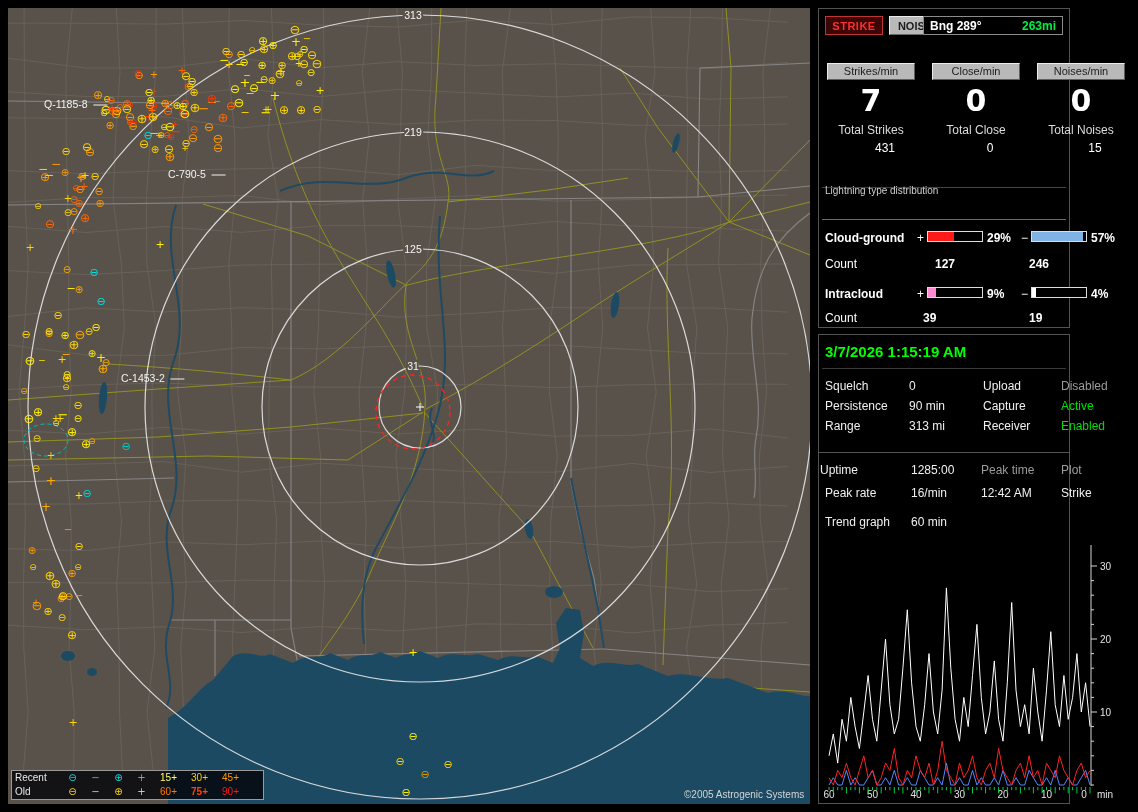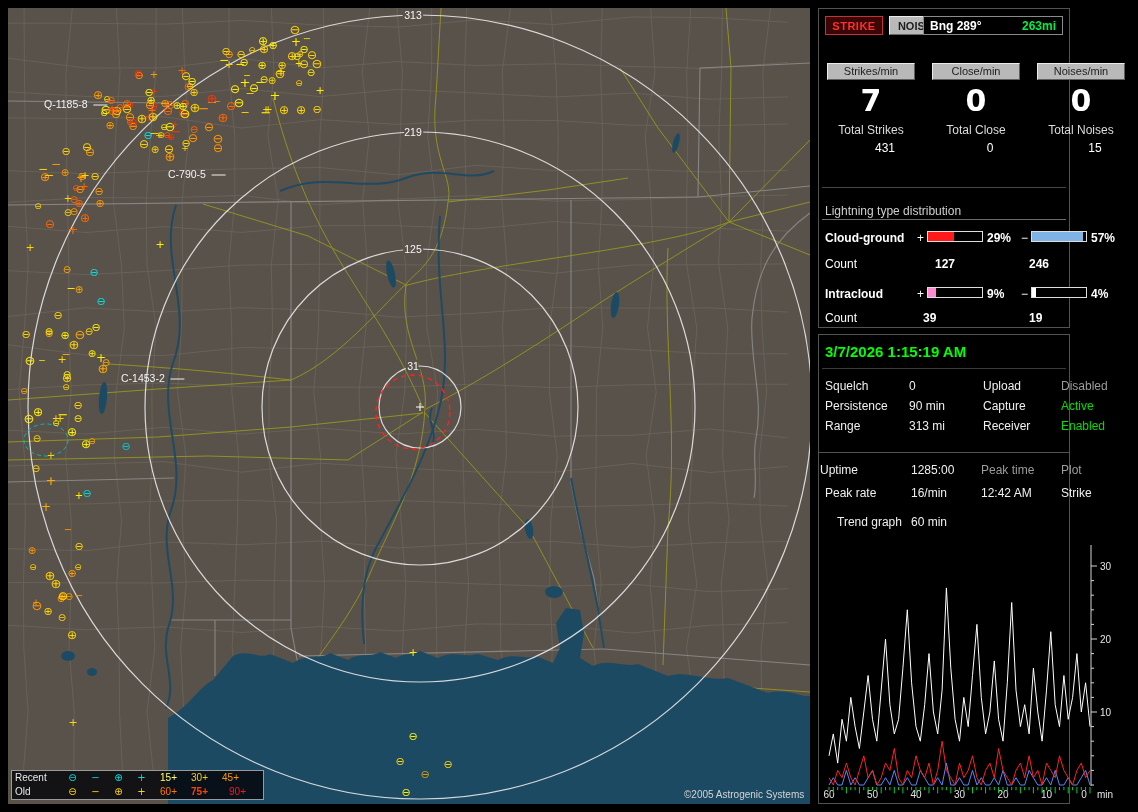--- a/index.html
+++ b/index.html
@@ -28,21 +28,21 @@
   .noise-btn{left:70px;top:7px;width:52px;height:19px;background:#b9b9b9;color:#1d1d1d;border:1px solid;border-color:#ececec #686868 #686868 #ececec;font-weight:bold}
   .bng-box{position:absolute;right:6px;top:7px;width:140px;height:19px;background:#000;border:1px solid #8b8b8b;display:flex;justify-content:space-between;align-items:center;padding:0 6px;font-size:12px}
   .bng-label{color:#fff;font-weight:bold}
   .bng-value{font-weight:bold}
   .stat-col{position:absolute;top:54px;width:104px;text-align:center}
   .stat-btn{position:relative;margin:0 auto;width:88px;height:17px;background:#b9b9b9;color:#1d1d1d;font-size:11px;line-height:15px;border:1px solid;border-color:#ececec #5f5f5f #5f5f5f #ececec}
   .stat-big{margin-top:3px;font-size:30px;font-weight:bold;color:#fff;font-family:"DejaVu Sans",sans-serif}
   .stat-total-label{margin-top:5px;font-size:12px;color:#dcdcdc}
   .stat-total-value{margin-top:4px;font-size:12px;color:#fff;padding-left:28px}
   .divider{position:absolute;top:178px;left:3px;right:3px;height:1px;background:#454545}
-  .dist-title{position:absolute;top:195px;left:6px;font-size:12px;color:#cfcfcf}
+  .dist-title{position:absolute;top:176px;left:6px;font-size:10px;color:#cfcfcf}
   .dist-underline{position:absolute;top:210px;left:3px;right:3px;height:1px;background:#6a6a6a}
   .dist-row{position:absolute;left:0;width:100%;height:14px;font-size:12px}
   .dist-row span{position:absolute;top:0;color:#fff}
   .dist-label{left:6px;font-weight:bold}
   .dist-label.normal{font-weight:normal}
   .dist-sign{color:#fff}
   .dist-bar{position:absolute;top:1px;width:56px;height:11px;border:1px solid #dedede;background:#000}
   .dist-fill{height:100%;width:0}
   .dist-pct{font-weight:bold}
   .dist-count{font-weight:bold}
@@ -407,21 +407,21 @@
       <span class="lg-a" style="color: rgb(255, 153, 0);">45+</span>
     </div>
     <div class="lg-row">
       <span class="lg-c0">Old</span>
       <span class="lg-c sym sym-old" style="color: rgb(255, 212, 0);">⊖</span>
       <span class="lg-c sym sym-old" style="color: rgb(255, 212, 0);">−</span>
       <span class="lg-c sym sym-old" style="color: rgb(255, 212, 0);">⊕</span>
       <span class="lg-c sym sym-old" style="color: rgb(255, 212, 0);">+</span>
       <span class="lg-a" style="color: rgb(255, 119, 0);">60+</span>
       <span class="lg-a" style="color: rgb(255, 68, 0); font-weight: bold;">75+</span>
-      <span class="lg-a" style="color: rgb(255, 21, 21); text-align: right;">90+</span>
+      <span class="lg-a" style="color: rgb(255, 21, 21);">90+</span>
     </div>
   </div>
   <div id="copyright">©2005 Astrogenic Systems</div>
 </div>
 
 <div id="sidebar">
 
   <div class="panel" id="panel1">
     <div class="btn strike-btn">STRIKE</div>
     <div class="btn noise-btn">NOISE</div>
@@ -521,21 +521,21 @@
       <span class="dim" style="left:162px">Peak time</span>
       <span class="dim" style="left:242px">Plot</span>
     </div>
     <div class="info-row" style="top:33px">
       <span style="left:6px">Peak rate</span>
       <span style="left:92px">16/min</span>
       <span style="left:162px">12:42 AM</span>
       <span style="left:242px">Strike</span>
     </div>
     <div class="info-row" style="top:62px">
-      <span style="left:18px">Trend graph</span>
+      <span style="left:6px">Trend graph</span>
       <span style="left:92px">60 min</span>
     </div>
     <svg id="trend-svg" viewBox="0 0 308 264" width="308" height="264">
         <line x1="270" y1="6" x2="270" y2="247" stroke="#d4d4d4" stroke-width="1"></line>
         <line x1="270" y1="246" x2="273" y2="246" stroke="#d4d4d4" stroke-width="1"></line>
         <line x1="270" y1="231.4" x2="273" y2="231.4" stroke="#d4d4d4" stroke-width="1"></line>
         <line x1="270" y1="216.8" x2="273" y2="216.8" stroke="#d4d4d4" stroke-width="1"></line>
         <line x1="270" y1="202.2" x2="273" y2="202.2" stroke="#d4d4d4" stroke-width="1"></line>
         <line x1="270" y1="187.6" x2="273" y2="187.6" stroke="#d4d4d4" stroke-width="1"></line>
         <line x1="270" y1="173" x2="276" y2="173" stroke="#d4d4d4" stroke-width="1"></line>

